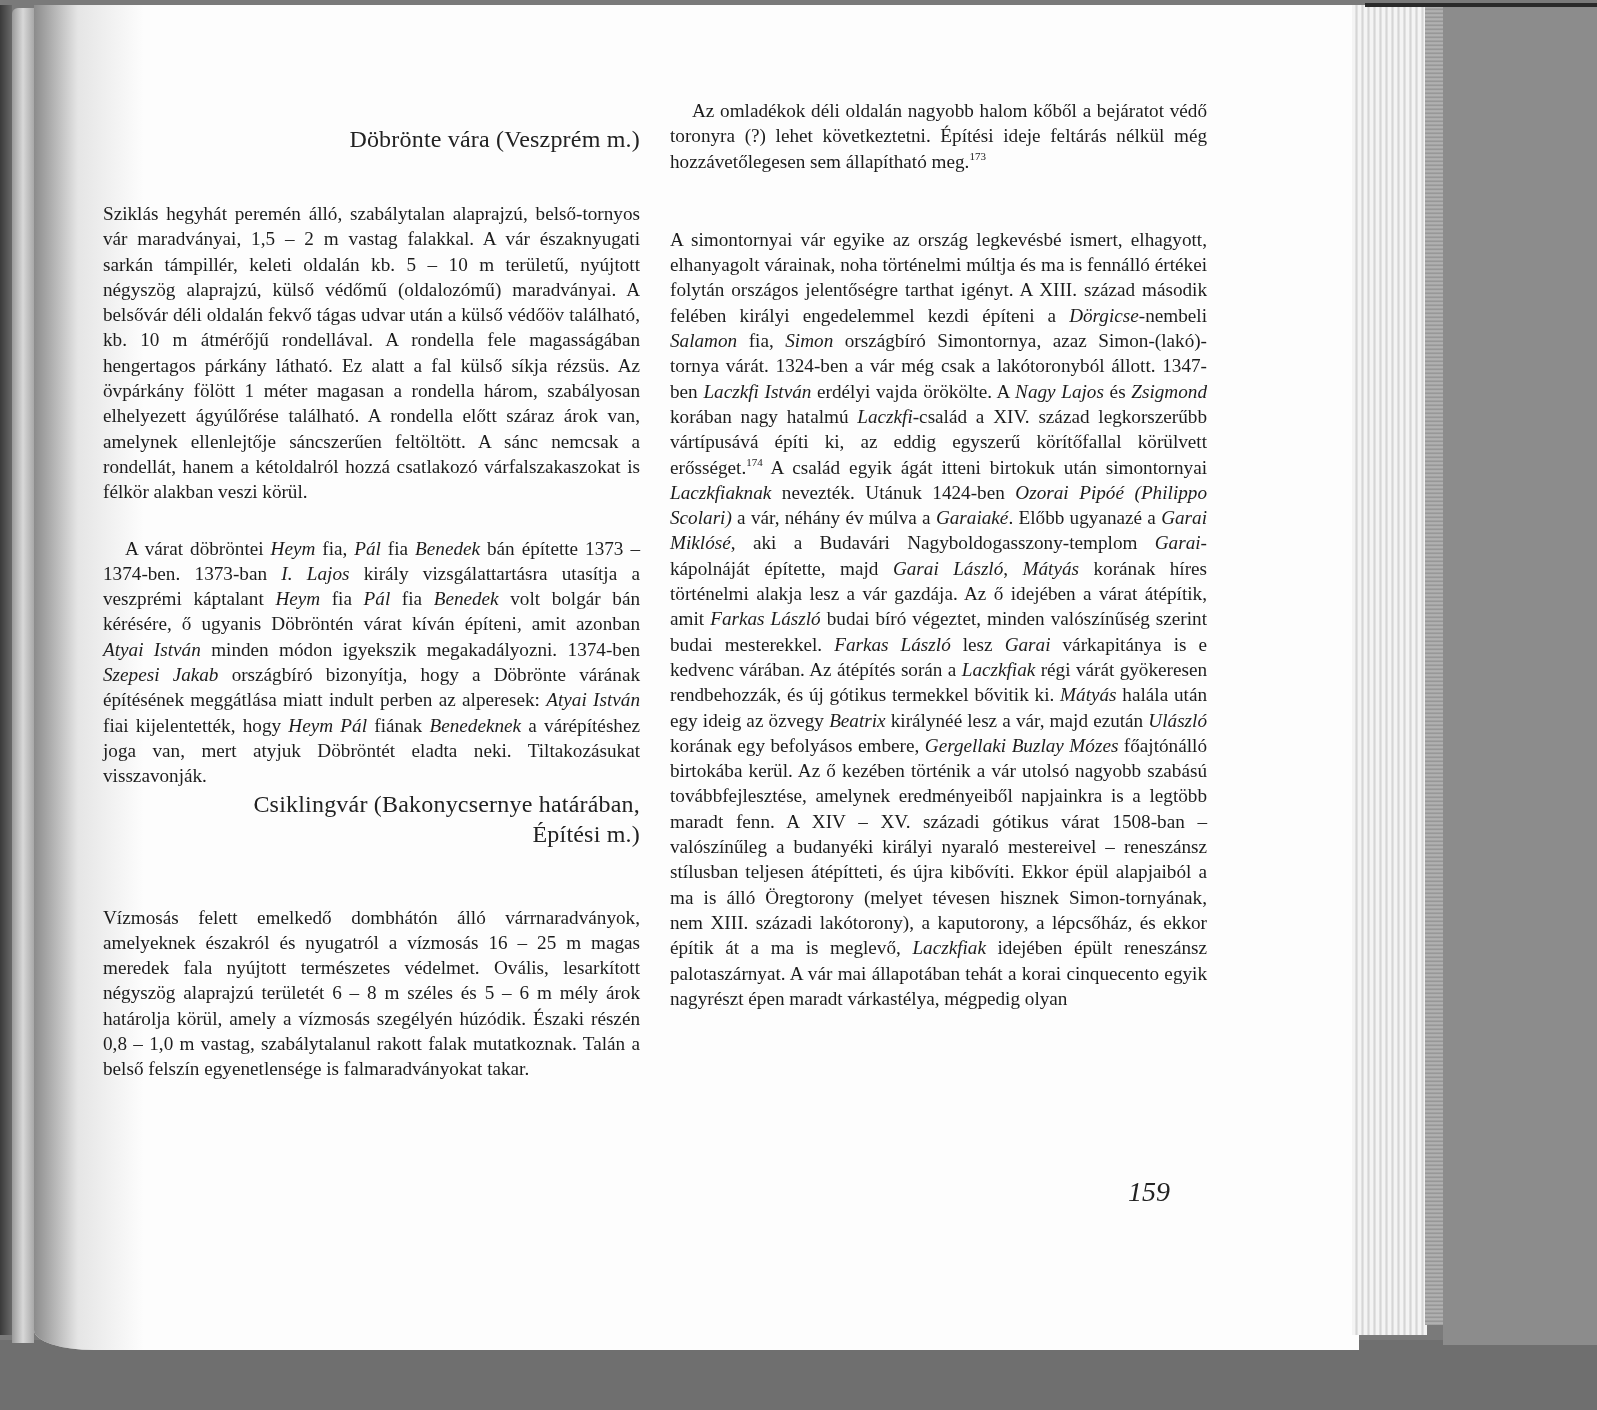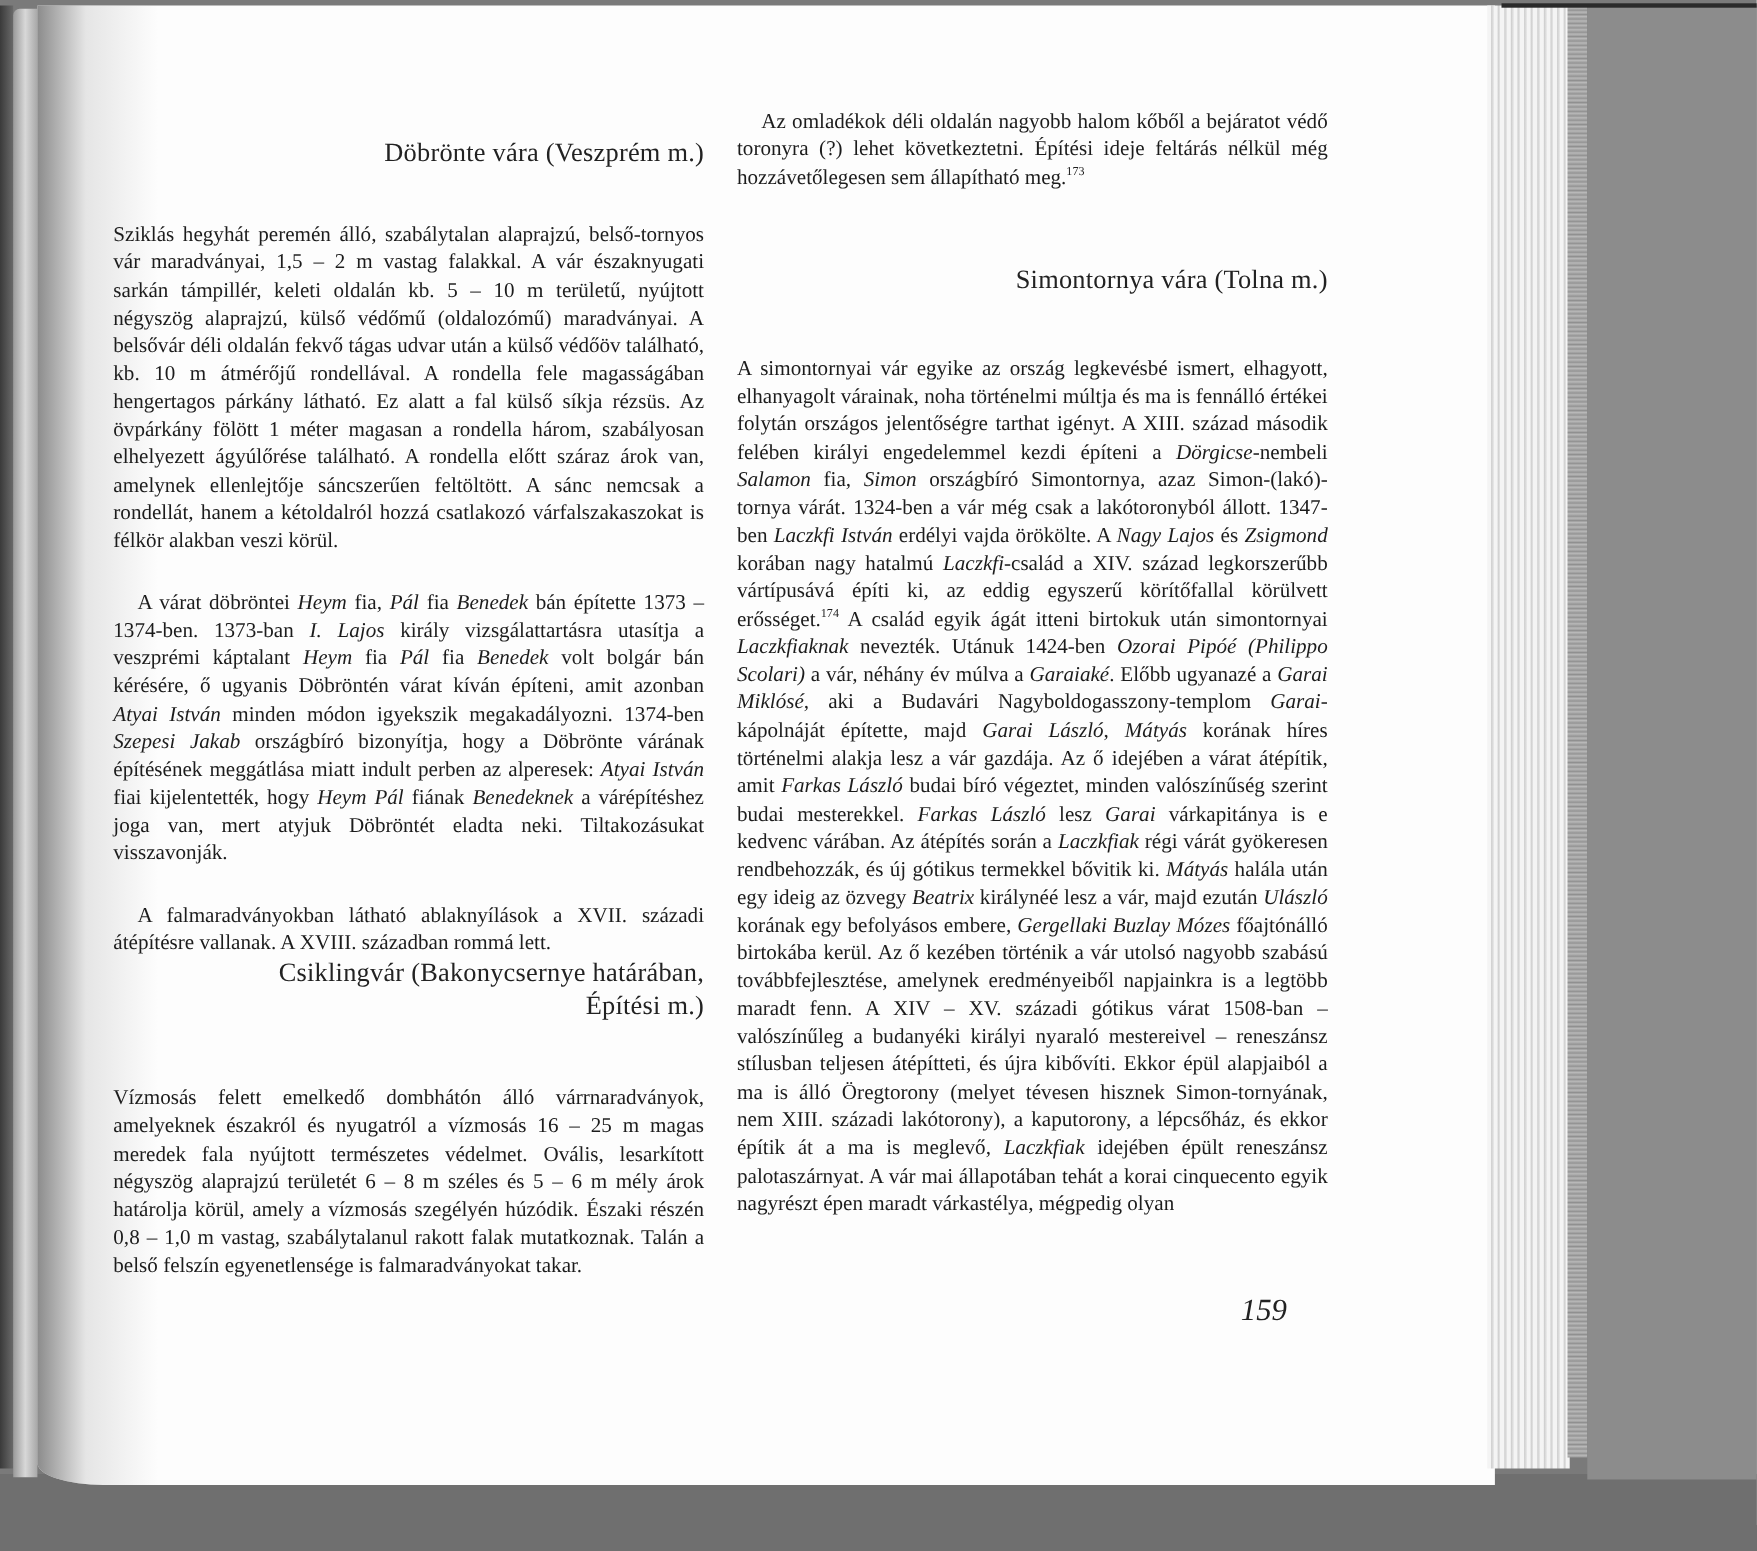--- a/index.html
+++ b/index.html
@@ -57,30 +57,28 @@
 <div class="gutter-shadow"></div>
 <div class="stack"></div>
 <div class="stack-edge"></div>
 <div class="cover"></div>
 <div class="top-edge"></div>
 
 <div class="col col-left">
   <h2 class="heading" style="margin-top:124px;">Döbrönte vára (Veszprém m.)</h2>
   <p class="para rich" style="margin-top:47px;">Sziklás hegyhát peremén álló, szabálytalan alaprajzú, belső-tornyos vár maradványai, 1,5 – 2 m vastag falakkal. A vár északnyugati sarkán támpillér, keleti oldalán kb. 5 – 10 m területű, nyújtott négyszög alaprajzú, külső védőmű (oldalozómű) maradványai. A belsővár déli oldalán fekvő tágas udvar után a külső védőöv található, kb. 10 m átmérőjű rondellával. A rondella fele magasságában hengertagos párkány látható. Ez alatt a fal külső síkja rézsüs. Az övpárkány fölött 1 méter magasan a rondella három, szabályosan elhelyezett ágyúlőrése található. A rondella előtt száraz árok van, amelynek ellenlejtője sáncszerűen feltöltött. A sánc nemcsak a rondellát, hanem a kétoldalról hozzá csatlakozó várfalszakaszokat is félkör alakban veszi körül.</p>
   <p class="para indent rich">A várat döbröntei <i>Heym</i> fia, <i>Pál</i> fia <i>Benedek</i> bán építette 1373 – 1374-ben. 1373-ban <i>I. Lajos</i> király vizsgálattartásra utasítja a veszprémi káptalant <i>Heym</i> fia <i>Pál</i> fia <i>Benedek</i> volt bolgár bán kérésére, ő ugyanis Döbröntén várat kíván építeni, amit azonban <i>Atyai István</i> minden módon igyekszik megakadályozni. 1374-ben <i>Szepesi Jakab</i> országbíró bizonyítja, hogy a Döbrönte várának építésének meggátlása miatt indult perben az alperesek: <i>Atyai István</i> fiai kijelentették, hogy <i>Heym Pál</i> fiának <i>Benedeknek</i> a várépítéshez joga van, mert atyjuk Döbröntét eladta neki. Tiltakozásukat visszavonják.</p>
-  <p class="para indent rich">A falmaradványokban látható ablaknyílások a XVII. századi átépítésre vallanak. A XVIII. században rommá lett.</p>
 
   <h2 class="heading" style="">
     <span>Csiklingvár (Bakonycsernye határában,</span><br>
     <span>Építési m.)</span>
   </h2>
   <p class="para rich" style="margin-top:56px;">Vízmosás felett emelkedő dombhátón álló várrnaradványok, amelyeknek északról és nyugatról a vízmosás 16 – 25 m magas meredek fala nyújtott természetes védelmet. Ovális, lesarkított négyszög alaprajzú területét 6 – 8 m széles és 5 – 6 m mély árok határolja körül, amely a vízmosás szegélyén húzódik. Északi részén 0,8 – 1,0 m vastag, szabálytalanul rakott falak mutatkoznak. Talán a belső felszín egyenetlensége is falmaradványokat takar.</p>
 </div>
 
 <div class="col col-right">
   <p class="para indent" style="margin-top:98px;">
     <span>Az omladékok déli oldalán nagyobb halom kőből a bejáratot védő toronyra (?) lehet következtetni. Építési ideje feltárás nélkül még hozzávetőlegesen sem állapítható meg.</span><sup>173</sup>
   </p>
-  <h2 class="heading" style="margin-top:66px;">Simontornya vára (Tolna m.)</h2>
   <p class="para" style="margin-top:53px;"><span class="rich">A simontornyai vár egyike az ország legkevésbé ismert, elhagyott, elhanyagolt várainak, noha történelmi múltja és ma is fennálló értékei folytán országos jelentőségre tarthat igényt. A XIII. század második felében királyi engedelemmel kezdi építeni a <i>Dörgicse</i>-nembeli <i>Salamon</i> fia, <i>Simon</i> országbíró Simontornya, azaz Simon-(lakó)-tornya várát. 1324-ben a vár még csak a lakótoronyból állott. 1347-ben <i>Laczkfi István</i> erdélyi vajda örökölte. A <i>Nagy Lajos</i> és <i>Zsigmond</i> korában nagy hatalmú <i>Laczkfi</i>-család a XIV. század legkorszerűbb vártípusává építi ki, az eddig egyszerű körítőfallal körülvett erősséget.</span><sup>174</sup><span class="rich"> A család egyik ágát itteni birtokuk után simontornyai <i>Laczkfiaknak</i> nevezték. Utánuk 1424-ben <i>Ozorai Pipóé (Philippo Scolari)</i> a vár, néhány év múlva a <i>Garaiaké</i>. Előbb ugyanazé a <i>Garai Miklósé</i>, aki a Budavári Nagyboldogasszony-templom <i>Garai</i>-kápolnáját építette, majd <i>Garai László</i>, <i>Mátyás</i> korának híres történelmi alakja lesz a vár gazdája. Az ő idejében a várat átépítik, amit <i>Farkas László</i> budai bíró végeztet, minden valószínűség szerint budai mesterekkel. <i>Farkas László</i> lesz <i>Garai</i> várkapitánya is e kedvenc várában. Az átépítés során a <i>Laczkfiak</i> régi várát gyökeresen rendbehozzák, és új gótikus termekkel bővitik ki. <i>Mátyás</i> halála után egy ideig az özvegy <i>Beatrix</i> királynéé lesz a vár, majd ezután <i>Ulászló</i> korának egy befolyásos embere, <i>Gergellaki Buzlay Mózes</i> főajtónálló birtokába kerül. Az ő kezében történik a vár utolsó nagyobb szabású továbbfejlesztése, amelynek eredményeiből napjainkra is a legtöbb maradt fenn. A XIV – XV. századi gótikus várat 1508-ban – valószínűleg a budanyéki királyi nyaraló mestereivel – reneszánsz stílusban teljesen átépítteti, és újra kibővíti. Ekkor épül alapjaiból a ma is álló Öregtorony (melyet tévesen hisznek Simon-tornyának, nem XIII. századi lakótorony), a kaputorony, a lépcsőház, és ekkor építik át a ma is meglevő, <i>Laczkfiak</i> idejében épült reneszánsz palotaszárnyat. A vár mai állapotában tehát a korai cinquecento egyik nagyrészt épen maradt várkastélya, mégpedig olyan</span></p>
 </div>
 
 <div class="page-number">159</div>
 
 </body></html>

